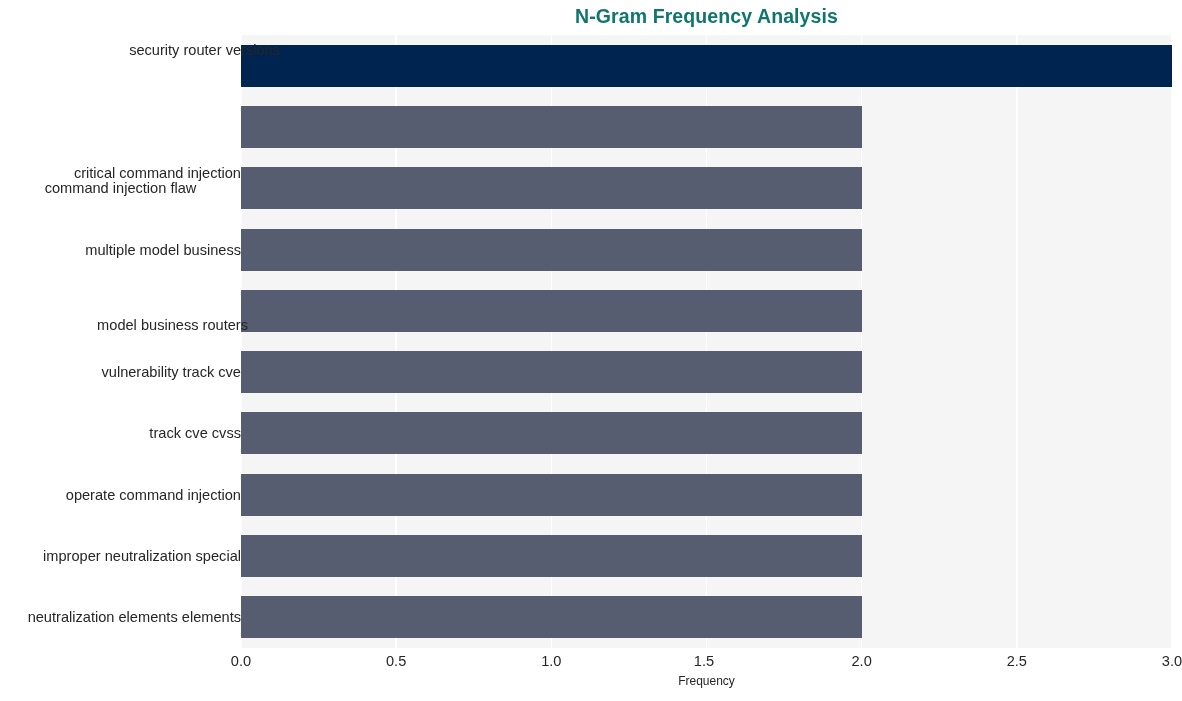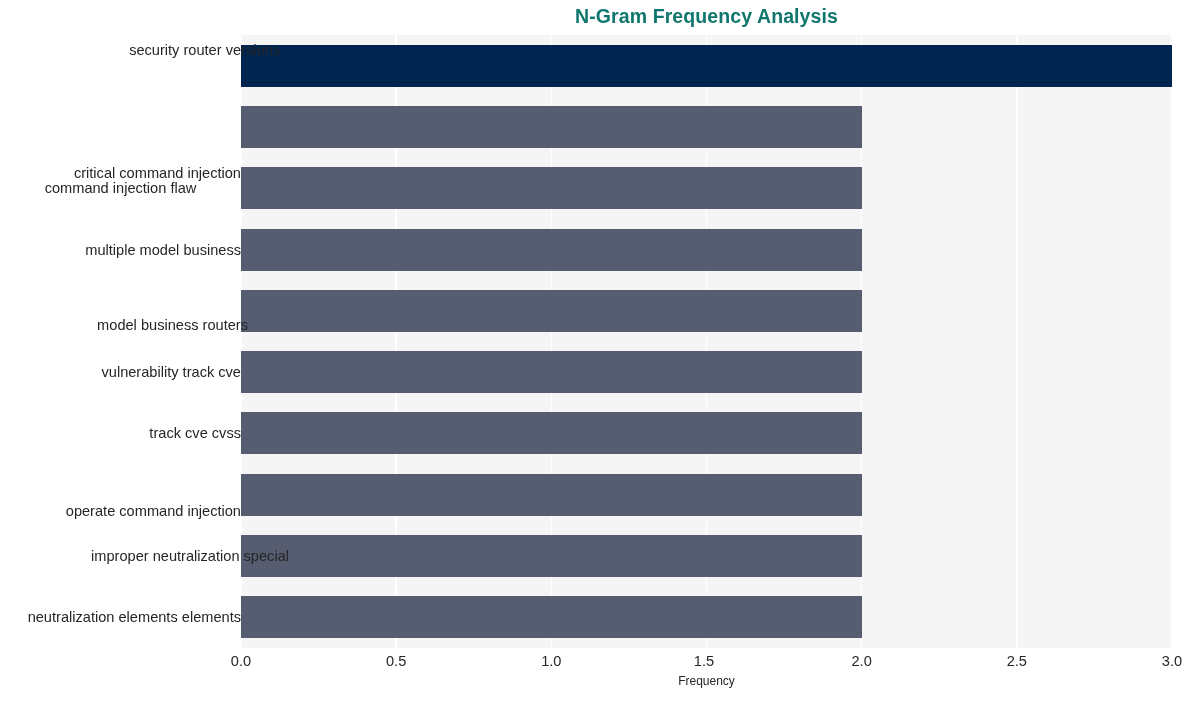--- a/index.html
+++ b/index.html
@@ -154,22 +154,22 @@
   </div>
 
   <div id="ytick-labels">
       <div class="ytick-label" style="width: 280px; left: 0px; top: 43px;">security router versions</div>
       <div class="ytick-label" style="width: 241px; left: 0px; top: 119.95px; margin-top: 46px;">critical command injection</div>
       <div class="ytick-label" style="width: 241px; left: 0px; top: 181.25px; text-align: center;">command injection flaw</div>
       <div class="ytick-label" style="width: 241px; left: 0px; top: 242.55px;">multiple model business</div>
       <div class="ytick-label" style="width: 241px; left: 0px; top: 318px; margin-left: 7px;">model business routers</div>
       <div class="ytick-label" style="width: 241px; left: 0px; top: 365.15px;">vulnerability track cve</div>
       <div class="ytick-label" style="width: 241px; left: 0px; top: 426.45px;">track cve cvss</div>
-      <div class="ytick-label" style="width: 241px; left: 0px; top: 487.75px; margin-top: 16px;">operate command injection</div>
-      <div class="ytick-label" style="width: 241px; left: 0px; top: 549.05px; padding-left: 48px;">improper neutralization special</div>
+      <div class="ytick-label" style="width: 241px; left: 0px; top: 487.75px;">operate command injection</div>
+      <div class="ytick-label" style="width: 241px; left: 0px; top: 549.05px;">improper neutralization special</div>
       <div class="ytick-label" style="width: 241px; left: 0px; top: 610.35px;">neutralization elements elements</div>
     </div>
   <div id="xtick-labels">
       <div class="xtick-label" style="left: 241px;">0.0</div>
       <div class="xtick-label" style="left: 396.167px;">0.5</div>
       <div class="xtick-label" style="left: 551.333px;">1.0</div>
       <div class="xtick-label" style="left: 704px;">1.5</div>
       <div class="xtick-label" style="left: 861.667px;">2.0</div>
       <div class="xtick-label" style="left: 1016.83px;">2.5</div>
       <div class="xtick-label" style="left: 1172px;">3.0</div>

